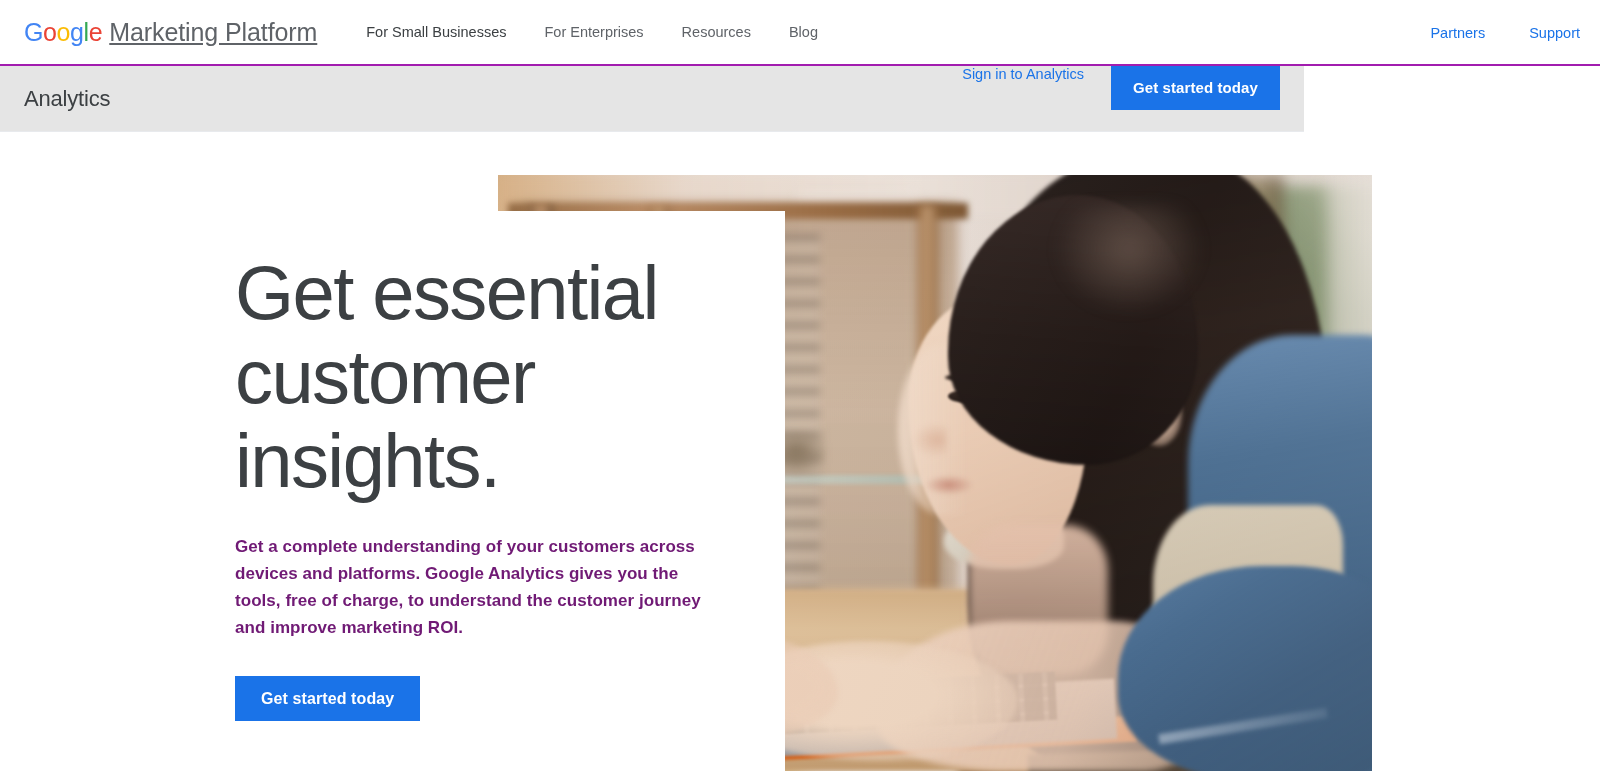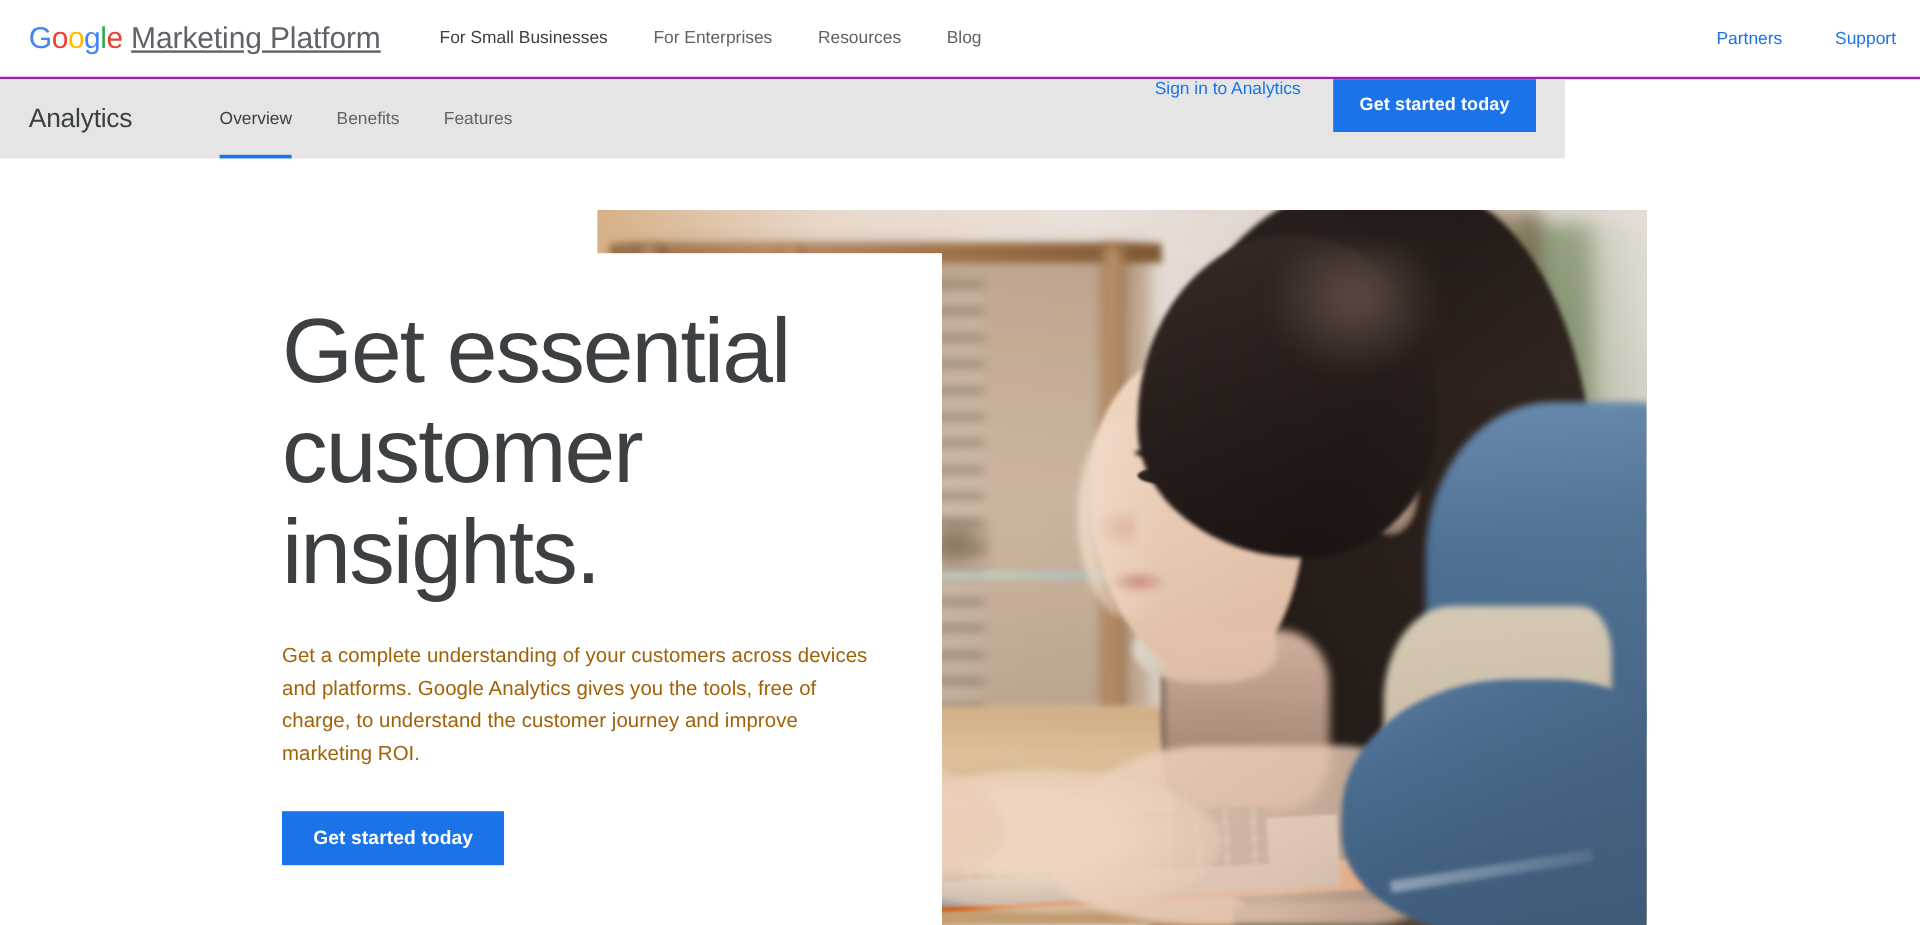--- a/index.html
+++ b/index.html
@@ -477,22 +477,22 @@
     font-weight: 300;
     color: #3c4043;
     letter-spacing: -1.6px;
     margin-top: 40px;
     white-space: pre-line;
   }
   .hero-sub {
     margin-top: 30px;
     font-size: 17px;
     line-height: 27px;
-    color: #a16207;
-    font-weight: 400;
+    color: #701a75;
+    font-weight: 700;
     width: 492px;
     letter-spacing: 0.05px;
   }
   .hero-btn {
     margin-top: 35px;
     display: inline-block;
     background: #1a73e8;
     color: #fff;
     font-size: 16px;
     font-weight: 700;
@@ -528,31 +528,20 @@
 
     <div class="global-right">
       <a class="global-cta">Partners</a>
       <a class="global-cta">Support</a>
     </div>
   </div>
 
   <div class="product-bar">
     <div class="product-name">Analytics</div>
 
-    <div class="product-tabs">
-      <div class="ptab active">
-        <span>Overview</span>
-      </div>
-      <div class="ptab">
-        <span>Benefits</span>
-      </div>
-      <div class="ptab">
-        <span>Features</span>
-      </div>
-    </div>
 
     <div class="product-right">
       <a class="signin-link">Sign in to Analytics</a>
       <button class="btn-primary">Get started today</button>
     </div>
   </div>
 
   <div class="hero">
 
     <div class="hero-photo">

